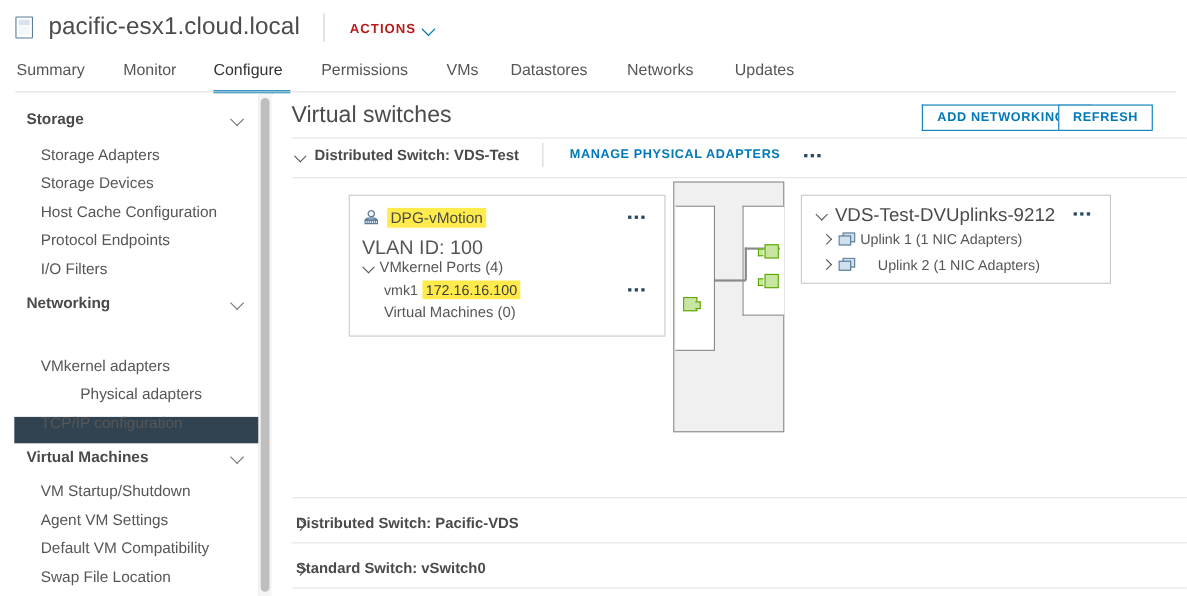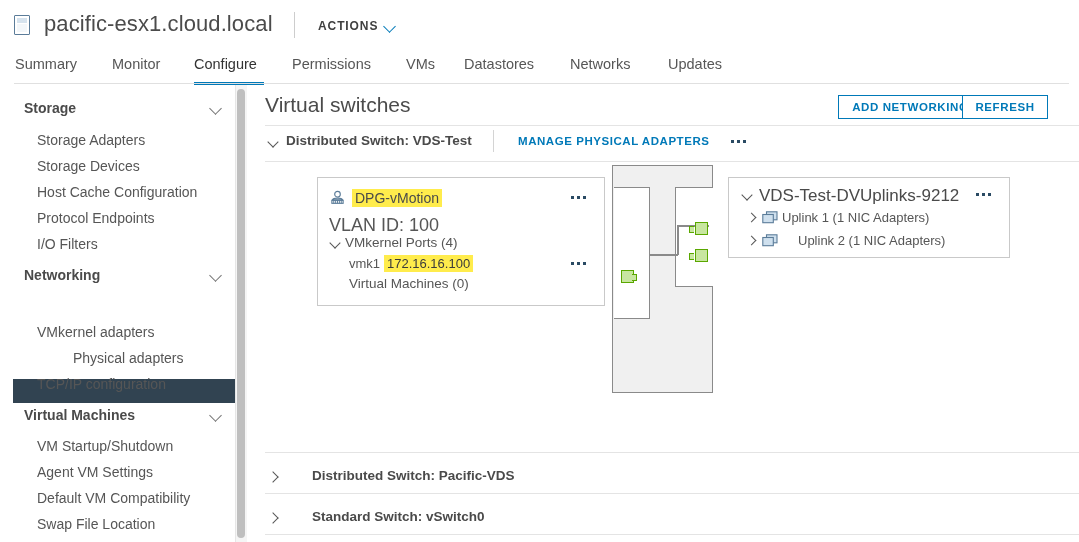--- a/index.html
+++ b/index.html
@@ -36,21 +36,21 @@
     font-size: 22px; font-weight: 400; color: #4b4b4b;
     letter-spacing: .1px; white-space: nowrap;
   }
   #title-divider {
     position: absolute; left: 294px; top: 12px;
     width: 1px; height: 26px; background: #cdcdcd;
   }
   #actions-btn {
     position: absolute; left: 318px; top: 19px;
     font-size: 12px; font-weight: 600; letter-spacing: .9px;
-    color: #404040; cursor: pointer; white-space: nowrap;
+    color: #b91c1c; cursor: pointer; white-space: nowrap;
   }
   #actions-caret {
     position: absolute; left: 385px; top: 22px;
     width: 9px; height: 9px;
     border-right: 1.8px solid #0079b8;
     border-bottom: 1.8px solid #0079b8;
     transform: rotate(45deg);
   }
 
   
@@ -274,21 +274,21 @@
     border-bottom: 1.7px solid #565656;
     transform: rotate(-45deg);
   }
   .ul-nic-icon { position: absolute; width: 16px; height: 13px; }
   .ul-row-label {
     position: absolute; font-size: 13px; color: #565656; white-space: nowrap;
   }
   .collapsed-label {
     position: absolute; left: 21px;
     font-size: 13.5px; font-weight: bold; color: #4a4a4a;
-    white-space: nowrap; cursor: pointer; margin-left: 43px;
+    white-space: nowrap; cursor: pointer;
   }
   .rule { position: absolute; left: 17px; width: 814px; height: 1px; background: #e4e4e4; }
 </style>
 </head>
 <body>
 
 <div id="topbar">
   <div id="host-icon"></div>
   <div id="host-title">pacific-esx1.cloud.local</div>
   <div id="title-divider"></div>

